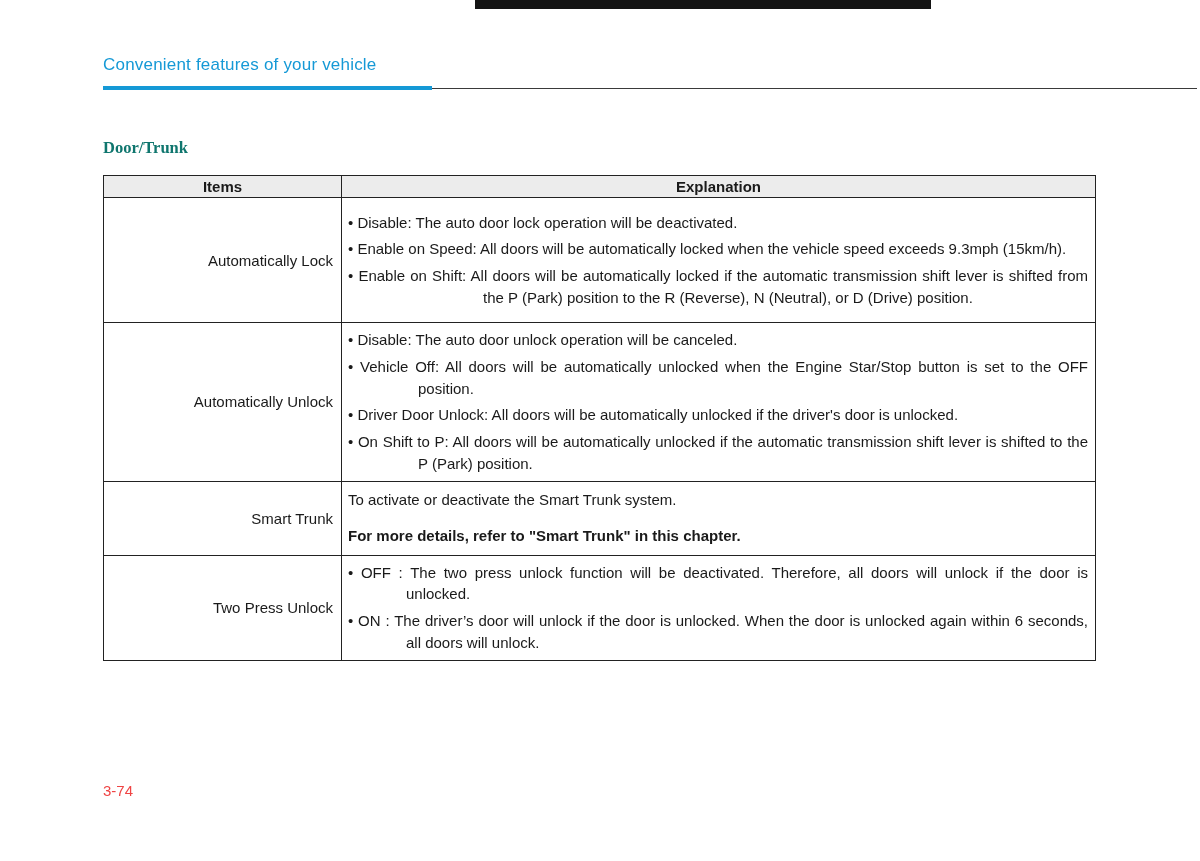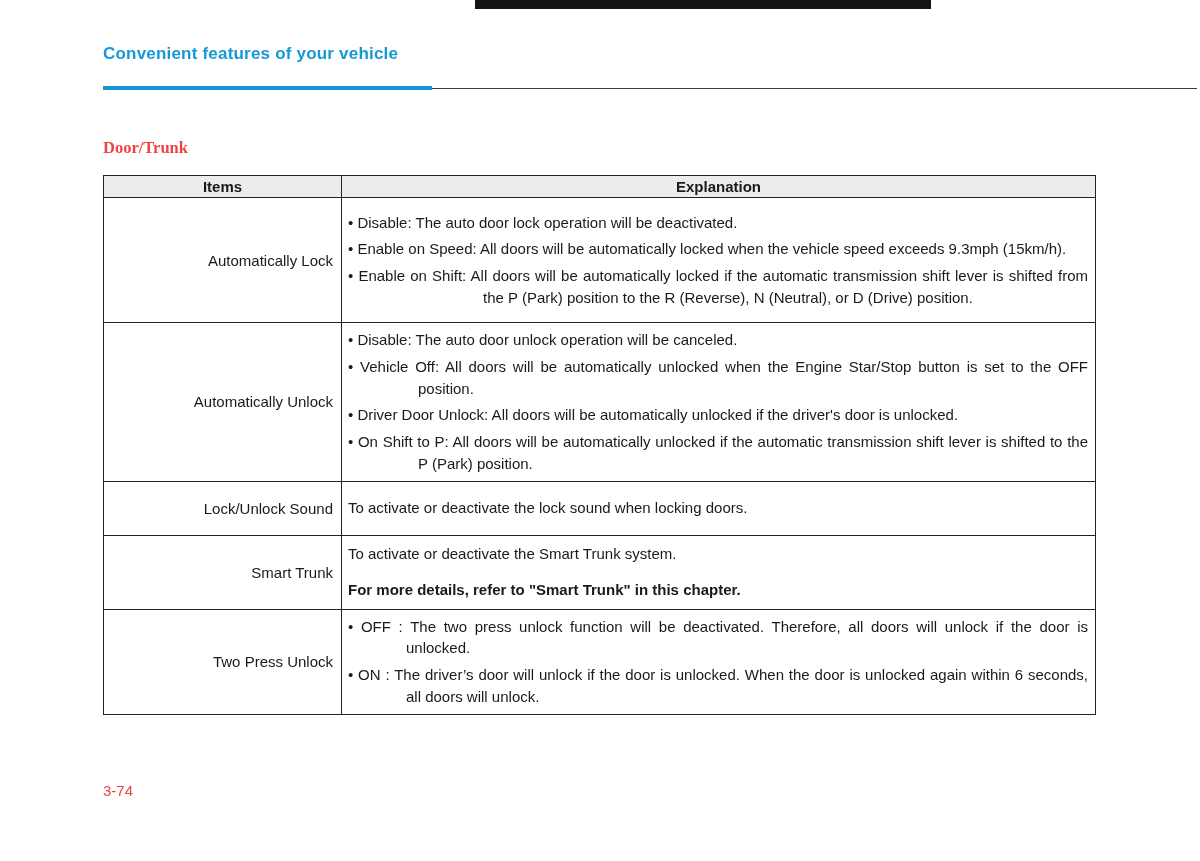--- a/index.html
+++ b/index.html
@@ -23,24 +23,24 @@
   .scan-bar {
     position: absolute;
     top: 0; left: 475px;
     width: 456px; height: 9px;
     background: #141414;
   }
 
   
   .chapter-title {
     position: absolute;
-    left: 103px; top: 44px;
+    left: 103px; top: 55px;
     margin: 0;
     font-size: 17px;
-    font-weight: bold;
+    font-weight: normal;
     color: var(--color-accent, #1599d6);
     letter-spacing: 0.2px;
   }
   .rule-accent {
     position: absolute;
     left: 103px; top: 86px;
     width: 329px; height: 4px;
     background: var(--color-accent, #1599d6);
   }
   .rule-thin {
@@ -51,21 +51,21 @@
   }
 
   
   .section-title {
     position: absolute;
     left: 103px; top: 138px;
     margin: 0;
     font-family: "Liberation Serif", serif;
     font-size: 16.5px;
     font-weight: bold;
-    color: #ef4444;
+    color: #0f766e;
   }
 
   
   .tbl-wrap {
     position: absolute;
     left: 103px; top: 175px;
     width: 993px;
   }
   table {
     width: 100%;
@@ -161,26 +161,20 @@
         <td class="item">Automatically Unlock</td>
         <td class="exp">
           <ul class="bullets hang-md">
             <li>Disable: The auto door unlock operation will be canceled.</li>
             <li>Vehicle Off: All doors will be automatically unlocked when the Engine Star/Stop button is set to the OFF position.</li>
             <li>Driver Door Unlock: All doors will be automatically unlocked if the driver's door is unlocked.</li>
             <li>On Shift to P: All doors will be automatically unlocked if the automatic transmission shift lever is shifted to the P (Park) position.</li>
           </ul>
         </td>
       </tr>
-      <tr class="r3">
-        <td class="item">Lock/Unlock Sound</td>
-        <td class="exp">
-          <div>To activate or deactivate the lock sound when locking doors.</div>
-        </td>
-      </tr>
       <tr class="r4">
         <td class="item">Smart Trunk</td>
         <td class="exp">
           <div>To activate or deactivate the Smart Trunk system.</div>
           <div class="note-bold">For more details, refer to "Smart Trunk" in this chapter.</div>
         </td>
       </tr>
       <tr class="r5">
         <td class="item">Two Press Unlock</td>
         <td class="exp">

